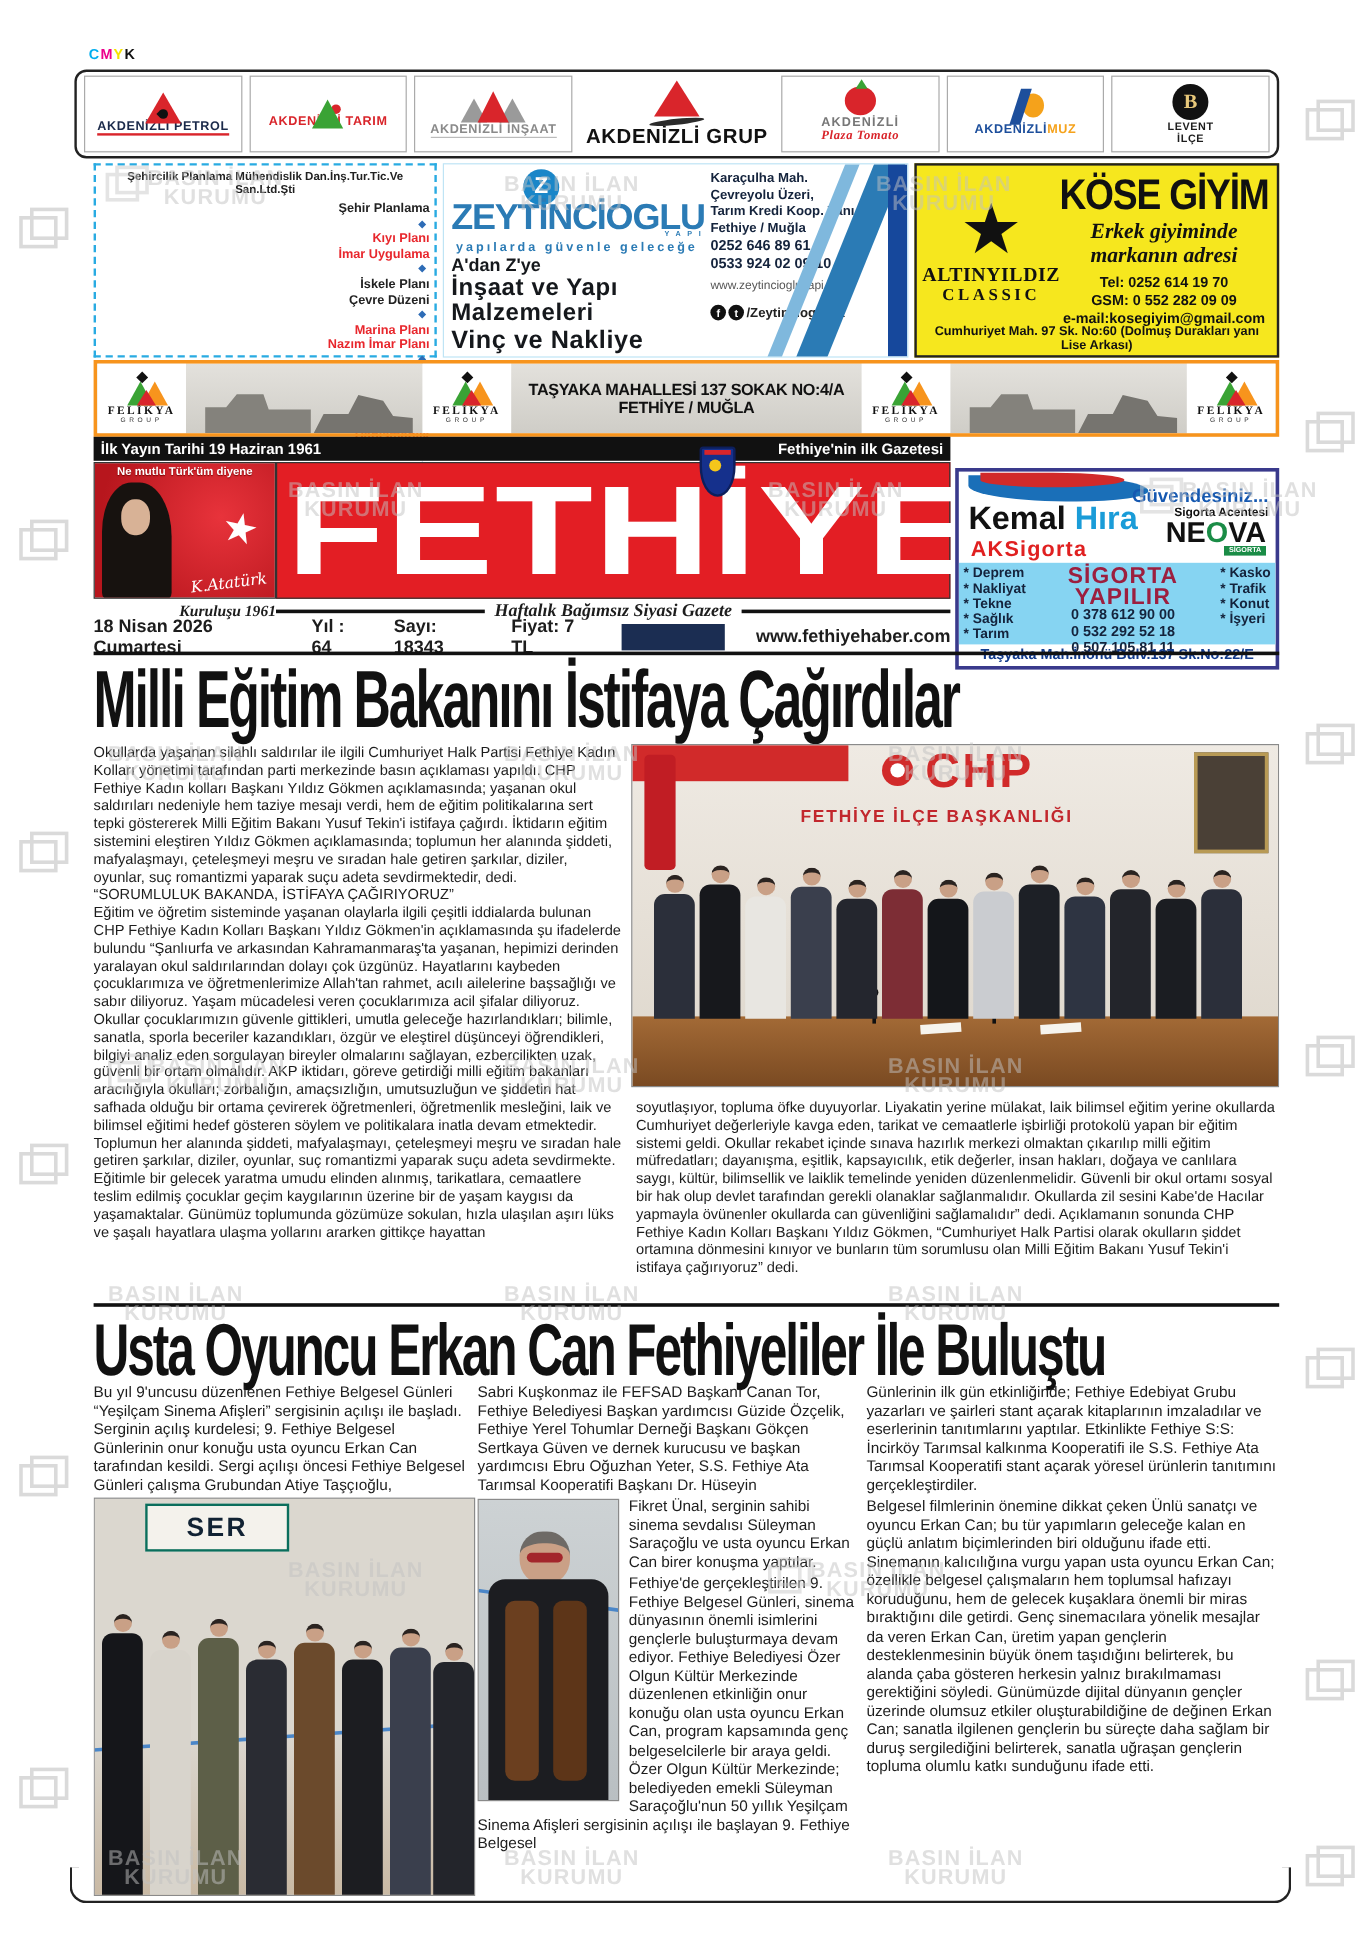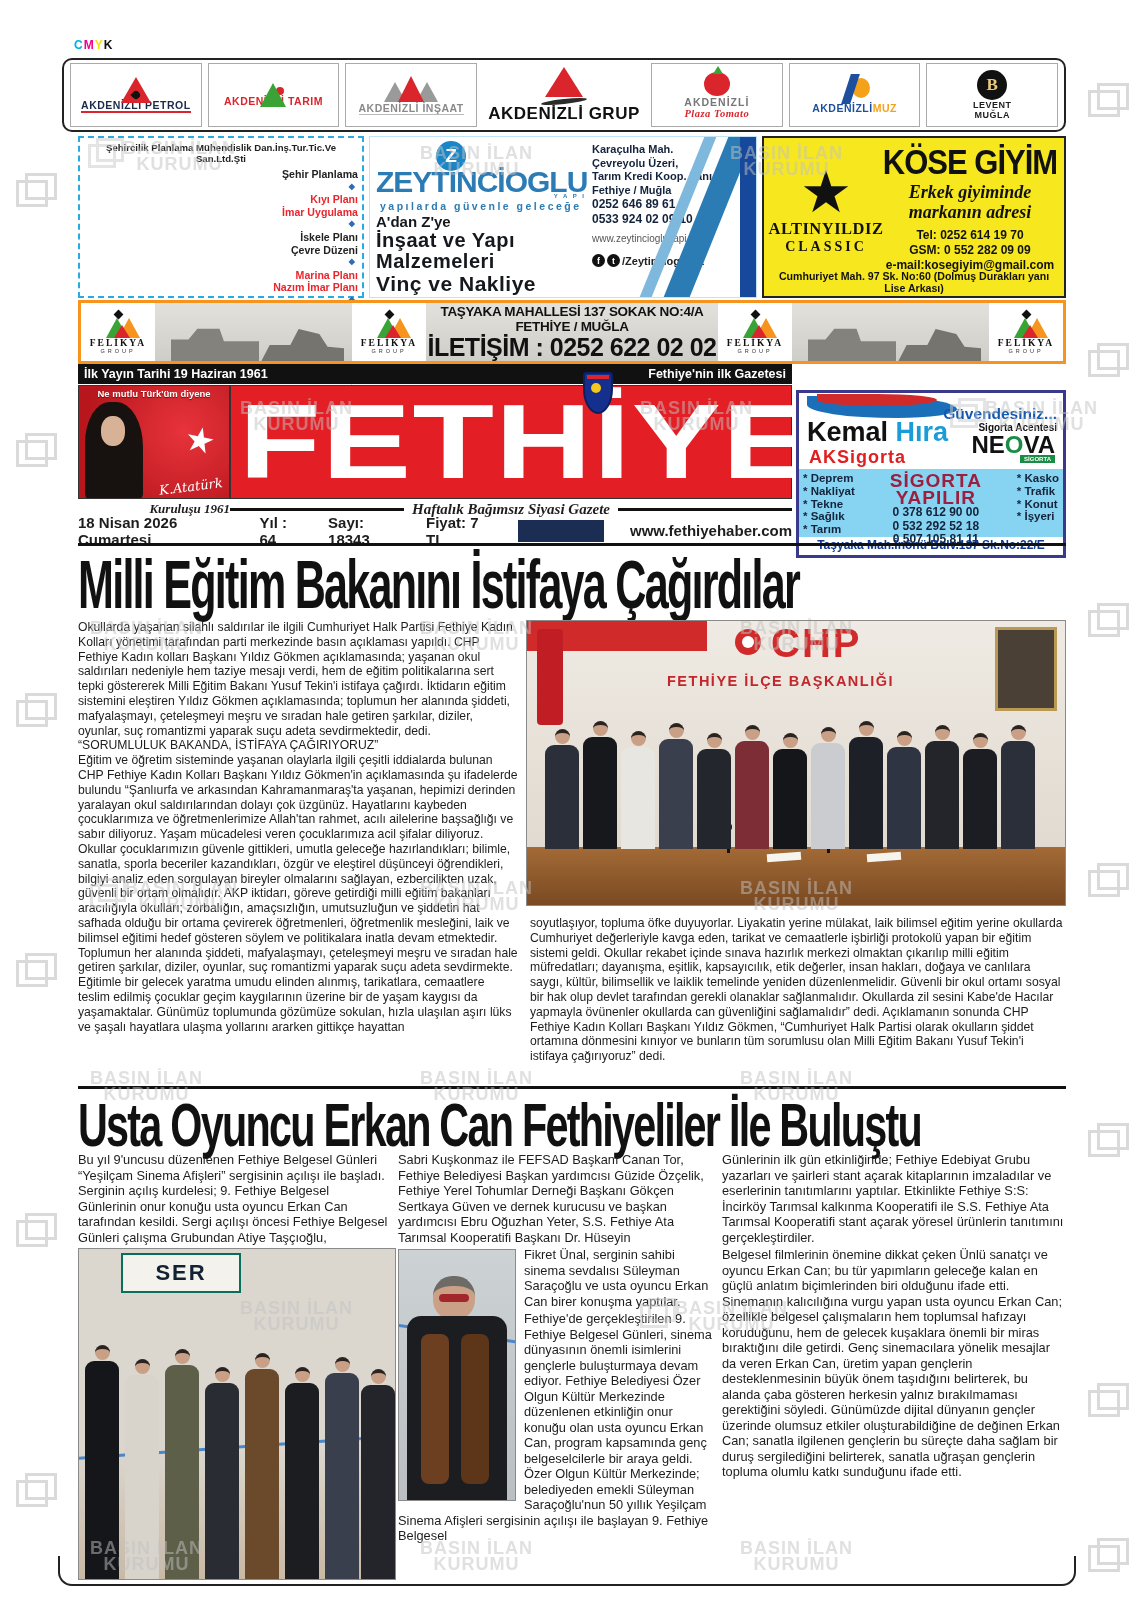--- a/index.html
+++ b/index.html
@@ -245,21 +245,21 @@
     <span class="llabel" style="color:#777;letter-spacing:1px;">AKDENİZLİ</span>
     <span class="llabel" style="color:#d9252b;font-family:'Liberation Serif',serif;font-style:italic;">Plaza Tomato</span>
   </div>
   <div class="lbox">
     <span class="muz-ico"></span>
     <span class="llabel"><span style="color:#1d4f9c;">AKDENİZLİ</span><span style="color:#f5a21b;">MUZ</span></span>
   </div>
   <div class="lbox">
     <span class="levent-ico">B</span>
     <span class="llabel" style="font-size:9px;">LEVENT</span>
-    <span class="llabel" style="font-size:9px;">MUĞLA</span>
+    <span class="llabel" style="font-size:9px;">İLÇE</span>
   </div>
 </div>
 
 <div id="ad-row">
 
   <div id="ad-metropol">
     <div class="msub">Şehircilik Planlama Mühendislik  Dan.İnş.Tur.Tic.Ve San.Ltd.Şti</div>
     <div class="mrows">
       <div class="mrow">
           <span class="ml blk">Şehir Planlama</span>
@@ -361,21 +361,20 @@
     <span class="ftris">
         <i class="ft g"></i>
         <i class="ft o"></i>
         <i class="ft r"></i>
       </span>
     <span class="fname">FELİKYA</span>
     <span class="fgroup">GROUP</span>
   </div>
   <div class="ftext">
     <div class="l1">TAŞYAKA MAHALLESİ 137 SOKAK NO:4/A FETHİYE / MUĞLA</div>
-    <div class="l2">İLETİŞİM : 0252 622 02 02</div>
   </div>
   <div class="flogo">
     <span class="fdia"></span>
     <span class="ftris">
         <i class="ft g"></i>
         <i class="ft o"></i>
         <i class="ft r"></i>
       </span>
     <span class="fname">FELİKYA</span>
     <span class="fgroup">GROUP</span>

